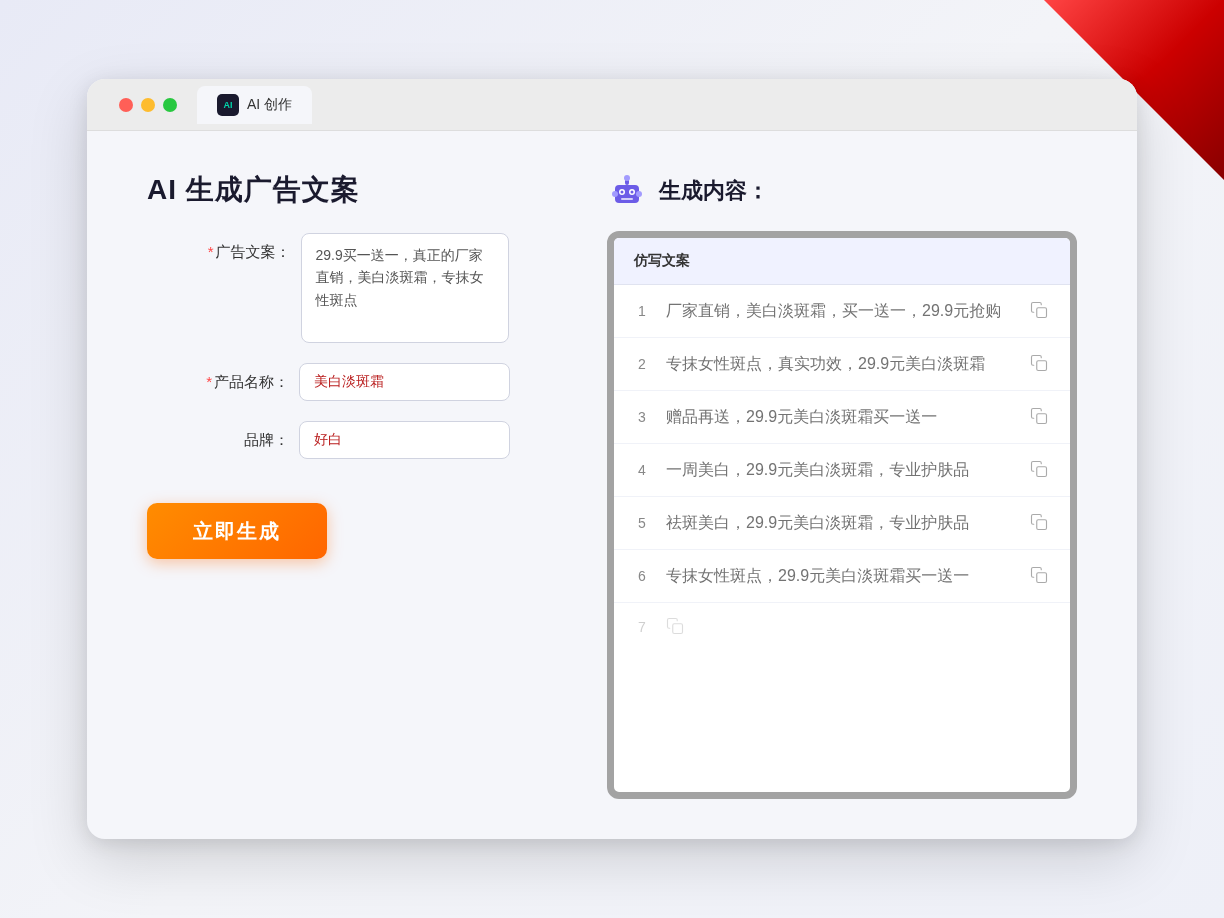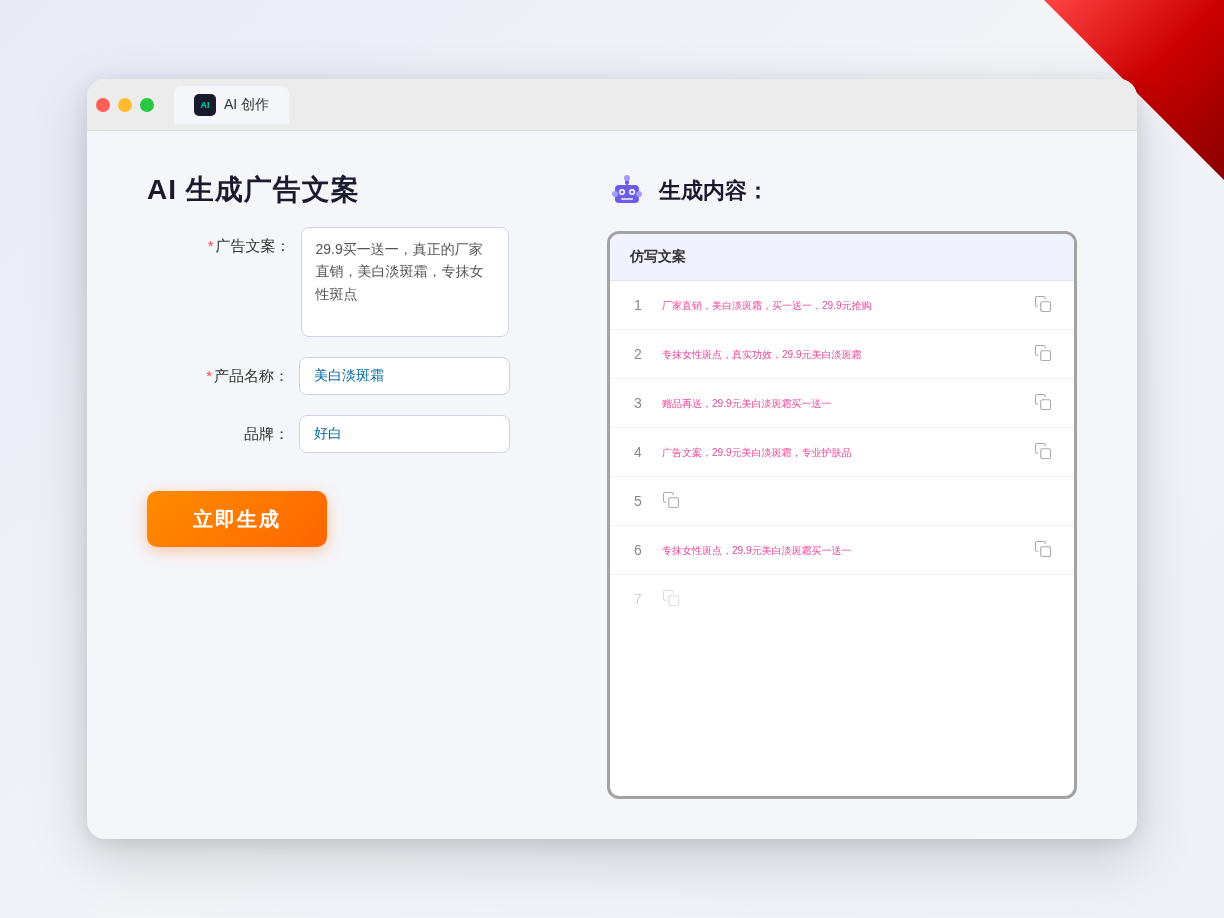--- a/index.html
+++ b/index.html
@@ -66,21 +66,21 @@
       position: relative;
       z-index: 1;
     }
 
     
     .title-bar {
       background: #ececec;
       height: 52px;
       display: flex;
       align-items: center;
-      padding: 0 9px;
+      padding: 0 32px;
       border-bottom: 1px solid #ddd;
     }
 
     .traffic-lights {
       display: flex;
       gap: 8px;
       margin-right: 20px;
     }
     .traffic-light {
       width: 14px;
@@ -137,21 +137,21 @@
       height: calc(100% - 52px);
       padding: 40px 60px;
       gap: 40px;
     }
 
     
     .left-panel {
       flex: 0 0 420px;
       display: flex;
       flex-direction: column;
-      gap: 18px;
+      gap: 24px;
     }
 
     .page-title {
       font-size: 28px;
       font-weight: 700;
       color: #1a1a2e;
       letter-spacing: 1px;
     }
 
     .form-group {
@@ -195,21 +195,21 @@
       font-family: inherit;
       outline: none;
     }
 
     .form-input {
       flex: 1;
       border: 1.5px solid #d0d3e0;
       border-radius: 8px;
       padding: 10px 14px;
       font-size: 14px;
-      color: #0369a1;
+      color: #b91c1c;
       background: #fff;
       outline: none;
       font-family: inherit;
     }
 
     .generate-btn {
       width: 180px;
       height: 56px;
       background: linear-gradient(135deg, #ff8c00, #ff6600);
       border: none;
@@ -244,21 +244,21 @@
       color: #1a1a2e;
       text-align: right;
     }
 
     
     .results-table {
       flex: 1;
       background: #fff;
       border-radius: 12px;
       overflow: hidden;
-      border: 3px solid #a3a3a3;
+      border: 7px solid #a3a3a3;
     }
 
     .table-header {
       background: #f0f2ff;
       padding: 14px 20px;
       font-size: 14px;
       font-weight: 600;
       color: #333;
       border-bottom: 1px solid #e0e3f0;
     }
@@ -279,22 +279,22 @@
 
     .row-number {
       font-size: 14px;
       color: #888;
       min-width: 16px;
       text-align: center;
     }
 
     .row-text {
       flex: 1;
-      font-size: 10px;
-      color: #ec4899;
+      font-size: 16px;
+      color: #737373;
       line-height: 1.5;
     }
 
     .copy-icon {
       width: 20px;
       height: 20px;
       color: #aaa;
       cursor: pointer;
       flex-shrink: 0;
     }
@@ -417,30 +417,31 @@
       <span class="row-text">赠品再送，29.9元美白淡斑霜买一送一</span>
       <span class="copy-icon">
         <svg viewBox="0 0 24 24" fill="none" stroke="currentColor" stroke-width="1.5">
           <rect x="9" y="9" width="13" height="13" rx="2" stroke-linecap="round" stroke-linejoin="round"></rect>
           <path d="M5 15H4a2 2 0 0 1-2-2V4a2 2 0 0 1 2-2h9a2 2 0 0 1 2 2v1" stroke-linecap="round" stroke-linejoin="round"></path>
         </svg>
       </span>
     </div>
             <div class="table-row">
       <span class="row-number">4</span>
-      <span class="row-text">广告文案，29.9元美白淡斑霜，专业护肤品</span>
+      <span class="row-text">一周美白，29.9元美白淡斑霜，专业护肤品</span>
       <span class="copy-icon">
         <svg viewBox="0 0 24 24" fill="none" stroke="currentColor" stroke-width="1.5">
           <rect x="9" y="9" width="13" height="13" rx="2" stroke-linecap="round" stroke-linejoin="round"></rect>
           <path d="M5 15H4a2 2 0 0 1-2-2V4a2 2 0 0 1 2-2h9a2 2 0 0 1 2 2v1" stroke-linecap="round" stroke-linejoin="round"></path>
         </svg>
       </span>
     </div>
             <div class="table-row">
       <span class="row-number">5</span>
+      <span class="row-text">祛斑美白，29.9元美白淡斑霜，专业护肤品</span>
       <span class="copy-icon">
         <svg viewBox="0 0 24 24" fill="none" stroke="currentColor" stroke-width="1.5">
           <rect x="9" y="9" width="13" height="13" rx="2" stroke-linecap="round" stroke-linejoin="round"></rect>
           <path d="M5 15H4a2 2 0 0 1-2-2V4a2 2 0 0 1 2-2h9a2 2 0 0 1 2 2v1" stroke-linecap="round" stroke-linejoin="round"></path>
         </svg>
       </span>
     </div>
             <div class="table-row">
       <span class="row-number">6</span>
       <span class="row-text">专抹女性斑点，29.9元美白淡斑霜买一送一</span>

